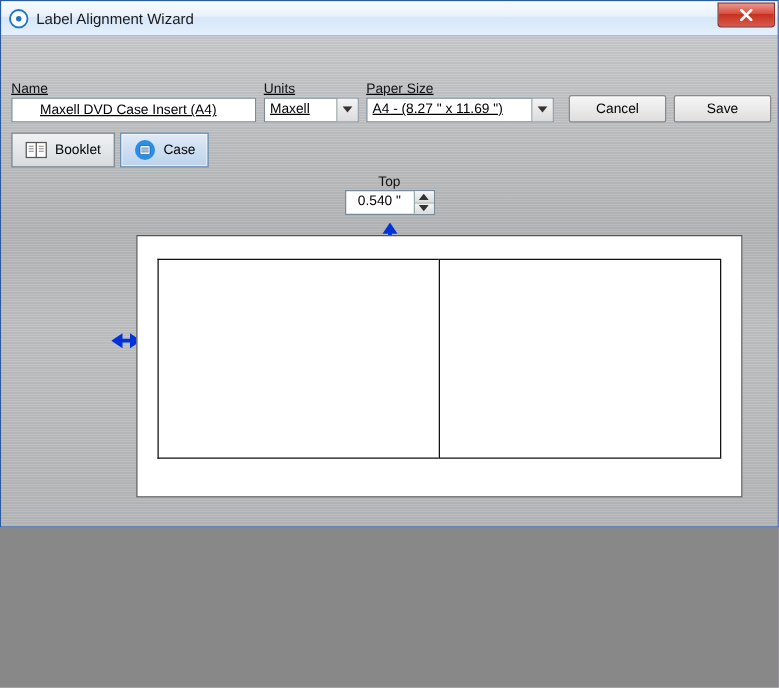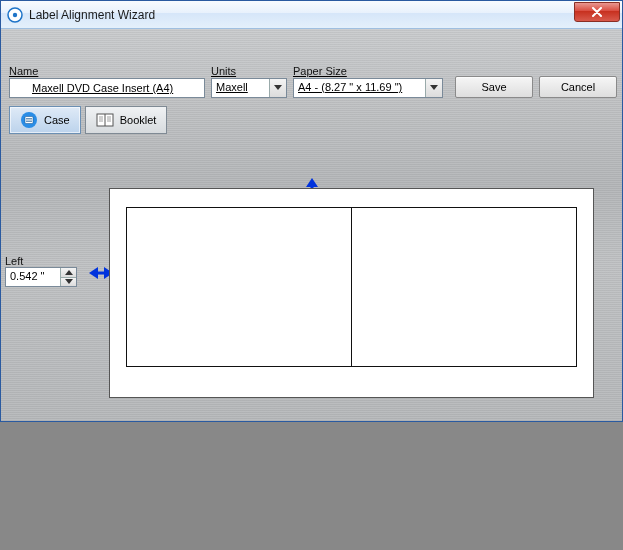--- a/index.html
+++ b/index.html
@@ -242,82 +242,82 @@
         <div class="select-wrap">
           <div class="sel-val">A4 - (8.27 " x 11.69 ")</div>
           <div class="sel-arrow">
               <svg width="8" height="6">
                 <path d="M0 0 L8 0 L4 5 Z" fill="#333"></path>
               </svg>
             </div>
         </div>
       </div>
       <div style="flex:1"></div>
+      <button class="btn">Cancel</button>
       <button class="btn">Save</button>
-      <button class="btn">Cancel</button>
     </div>
 
     <div class="tabs">
-      <div class="tab active">
-        <span class="tab-icon">
-          <svg width="18" height="18" viewBox="0 0 18 18">
-              <circle cx="9" cy="9" r="8" fill="#2a8de6"></circle>
-              <rect x="5" y="5.5" width="8" height="7" rx="1" fill="#fff" stroke="#0a4d8a" stroke-width="0.5"></rect>
-              <line x1="6" y1="7.5" x2="12" y2="7.5" stroke="#0a4d8a" stroke-width="0.6"></line>
-              <line x1="6" y1="9" x2="12" y2="9" stroke="#0a4d8a" stroke-width="0.6"></line>
-              <line x1="6" y1="10.5" x2="12" y2="10.5" stroke="#0a4d8a" stroke-width="0.6"></line>
-            </svg>
-        </span>
-        <span>Case</span>
-      </div>
       <div class="tab">
         <span class="tab-icon">
           <svg width="18" height="14" viewBox="0 0 18 14">
               <rect x="1" y="1" width="16" height="12" fill="#fff" stroke="#555"></rect>
               <line x1="9" y1="1" x2="9" y2="13" stroke="#555"></line>
               <line x1="3" y1="4" x2="7" y2="4" stroke="#888" stroke-width="0.8"></line>
               <line x1="3" y1="6" x2="7" y2="6" stroke="#888" stroke-width="0.8"></line>
               <line x1="3" y1="8" x2="7" y2="8" stroke="#888" stroke-width="0.8"></line>
               <line x1="11" y1="4" x2="15" y2="4" stroke="#888" stroke-width="0.8"></line>
               <line x1="11" y1="6" x2="15" y2="6" stroke="#888" stroke-width="0.8"></line>
               <line x1="11" y1="8" x2="15" y2="8" stroke="#888" stroke-width="0.8"></line>
             </svg>
         </span>
         <span>Booklet</span>
       </div>
+      <div class="tab active">
+        <span class="tab-icon">
+          <svg width="18" height="18" viewBox="0 0 18 18">
+              <circle cx="9" cy="9" r="8" fill="#2a8de6"></circle>
+              <rect x="5" y="5.5" width="8" height="7" rx="1" fill="#fff" stroke="#0a4d8a" stroke-width="0.5"></rect>
+              <line x1="6" y1="7.5" x2="12" y2="7.5" stroke="#0a4d8a" stroke-width="0.6"></line>
+              <line x1="6" y1="9" x2="12" y2="9" stroke="#0a4d8a" stroke-width="0.6"></line>
+              <line x1="6" y1="10.5" x2="12" y2="10.5" stroke="#0a4d8a" stroke-width="0.6"></line>
+            </svg>
+        </span>
+        <span>Case</span>
+      </div>
     </div>
 
     <div class="preview-region">
 
-      <div class="arrow-v">
-        <svg width="16" height="24" viewBox="0 0 16 24">
-            <path class="tri" d="M8 0 L14 9 L2 9 Z"></path>
-            <rect x="6.5" y="8" width="3" height="8" fill="#0033dd"></rect>
-            <path class="tri" d="M8 24 L14 15 L2 15 Z"></path>
-          </svg>
-      </div>
-
-      <div class="left-measure">
-        <span class="mlabel">Left</span>
+      <div class="top-measure">
+        <div class="mlabel">Top</div>
         <div class="spinner">
-          <div class="sp-val">0.542 "</div>
+          <div class="sp-val">0.540 "</div>
           <div class="sp-btns">
             <div>
                 <svg width="8" height="5">
                   <path d="M4 0 L8 5 L0 5 Z" fill="#333"></path>
                 </svg>
               </div>
             <div>
                 <svg width="8" height="5">
                   <path d="M0 0 L8 0 L4 5 Z" fill="#333"></path>
                 </svg>
               </div>
           </div>
         </div>
       </div>
+      <div class="arrow-v">
+        <svg width="16" height="24" viewBox="0 0 16 24">
+            <path class="tri" d="M8 0 L14 9 L2 9 Z"></path>
+            <rect x="6.5" y="8" width="3" height="8" fill="#0033dd"></rect>
+            <path class="tri" d="M8 24 L14 15 L2 15 Z"></path>
+          </svg>
+      </div>
+
       <div class="arrow-h">
         <svg width="24" height="16" viewBox="0 0 24 16">
             <path class="tri" d="M0 8 L9 2 L9 14 Z"></path>
             <rect x="8" y="6.5" width="8" height="3" fill="#0033dd"></rect>
             <path class="tri" d="M24 8 L15 2 L15 14 Z"></path>
           </svg>
       </div>
 
       <div class="paper">
         <div class="label-rects">

